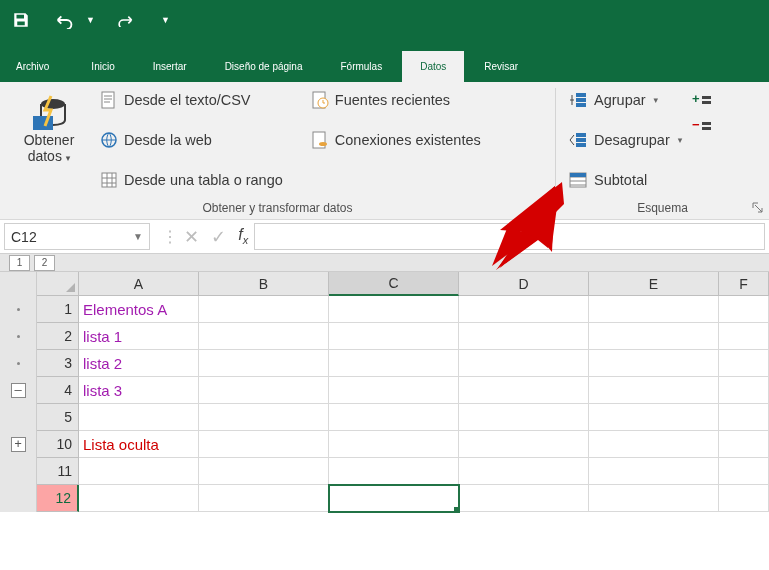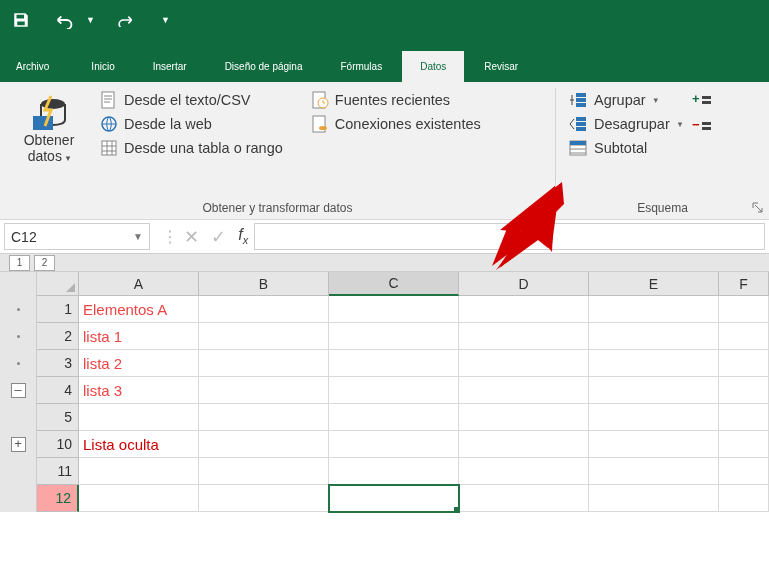--- a/index.html
+++ b/index.html
@@ -19,21 +19,21 @@
   
   .ribbon { background: #f1f1f1; border-bottom: 1px solid #d9d9d9; display: flex; height: 138px; position:relative; }
   .group { padding: 6px 10px 2px; position: relative; }
   .group .glabel { position: absolute; bottom: 4px; left: 0; right: 0; text-align: center; font-size: 12px; color: #505050; }
   .group-sep { width: 1px; background: #d4d4d4; margin: 6px 0 22px; }
 
   .big-btn { display: flex; flex-direction: column; align-items: center; justify-content: flex-start; width: 78px; gap: 0; padding-top:4px;}
   .big-btn .lbl { font-size: 14px; color: #3a3a3a; text-align: center; line-height: 1.15; }
   .big-btn .drop { font-size: 9px; color: #555; }
 
-  .cmd-col { display: flex; flex-direction: column; gap: 4px; padding-top: 2px; }
+  .cmd-col { display: flex; flex-direction: column; gap: 20px; padding-top: 2px; }
   .cmd { display: flex; align-items: center; gap: 6px; font-size: 14.5px; color: #3a3a3a; white-space: nowrap; cursor: pointer; padding: 1px 2px; }
   .cmd svg { flex: 0 0 auto; }
 
   .dlglaunch { position:absolute; right:4px; bottom:4px; width:14px; height:14px; }
 
   
   .fbar { display: flex; align-items: stretch; height: 34px; border-bottom: 1px solid #d0d0d0; background:#fff; }
   .namebox { width: 146px; border: 1px solid #cfcfcf; margin: 3px 4px; display:flex; align-items:center; padding:0 6px; font-size:14px; color:#333; background:#fff; justify-content:space-between;}
   .namebox .dd { color:#777; font-size:10px;}
   .fx-btns { display:flex; align-items:center; gap:4px; padding:0 6px; color:#bdbdbd; }
@@ -54,21 +54,21 @@
 
   .grid { flex:1; }
   .colhdrs { display:flex; height:24px; background:#e6e6e6; border-bottom:1px solid #bfbfbf;}
   .rowhdr-corner { width:42px; border-right:1px solid #bfbfbf; background:#e6e6e6; position:relative;}
   .rowhdr-corner::after{content:""; position:absolute; right:3px; bottom:3px; width:0;height:0;border-left:9px solid transparent; border-bottom:9px solid #b3b3b3;}
   .colhdr { border-right:1px solid #bfbfbf; display:flex; align-items:center; justify-content:center; font-size:14px; color:#333; background:#e6e6e6;}
   .colhdr.sel { background:#d4d4d4; border-bottom:2px solid #217346; height:24px; box-sizing:border-box;}
   .row { display:flex; height:27px; }
   .rowhdr { width:42px; background:#e6e6e6; border-right:1px solid #bfbfbf; border-bottom:1px solid #bfbfbf; display:flex; align-items:center; justify-content:flex-end; padding-right:6px; font-size:14px; color:#333;}
   .rowhdr.sel { background:#fca5a5; border-right:2px solid #217346; color:#0f6b3e;}
-  .cell { border-right:1px solid #d9d9d9; border-bottom:1px solid #d9d9d9; display:flex; align-items:center; padding:0 4px; font-size:15px; color:#ef4444; background:#fff; overflow:hidden; white-space:nowrap;}
+  .cell { border-right:1px solid #d9d9d9; border-bottom:1px solid #d9d9d9; display:flex; align-items:center; padding:0 4px; font-size:15px; color:#a21caf; background:#fff; overflow:hidden; white-space:nowrap;}
   .cell.red { color:#d00000; }
   .cell.selected { outline:2px solid #217346; outline-offset:-1px; position:relative;}
   .cell.selected::after { content:""; position:absolute; right:-3px; bottom:-3px; width:6px; height:6px; background:#217346; border:1px solid #fff;}
 
   .colA{width:120px;} .colB{width:130px;} .colC{width:130px;} .colD{width:130px;} .colE{width:130px;} .colF{width:50px;}
 
   
   .arrow { position:absolute; left:460px; top:182px; pointer-events:none;}
 </style>
 </head>

